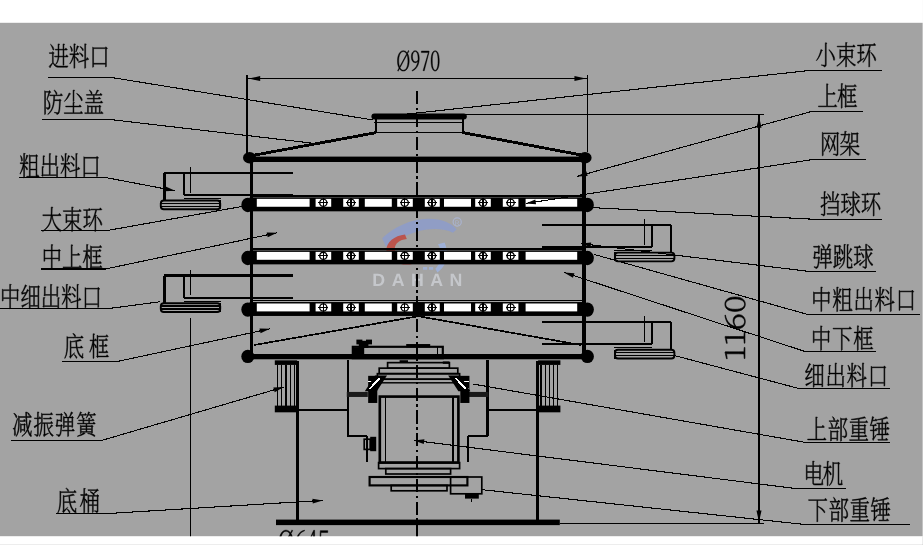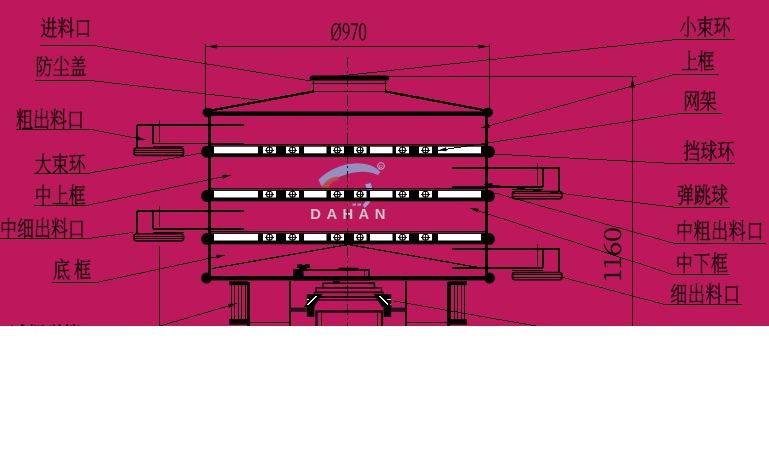--- a/index.html
+++ b/index.html
@@ -1,14 +1,14 @@
 <!DOCTYPE html>
 <html><head><meta charset="utf-8"><style>
 html,body{margin:0;padding:0;background:#fff;}
-#page{position:relative;width:769px;height:326px;background:#be185d;overflow:hidden;}
+#page{position:relative;width:769px;height:428px;background:#a3a3a3;overflow:hidden;margin-top:19px;}
 line{shape-rendering:crispEdges;}
 </style></head><body>
 <div id="page">
 <svg width="769" height="454" viewBox="0 0 769 454">
 <defs>
 <path id="g0" d="M128 361C128 545 216 704 379 704C454 704 513 670 555 616L179 142C145 202 128 279 128 361ZM577 584C612 523 630 445 630 361C630 177 543 18 379 18C302 18 242 53 200 110ZM379 739C205 739 60 593 60 361C60 251 92 161 144 97L69 3L97 -20L169 70C225 15 299 -15 379 -15C554 -15 699 129 699 361C699 474 666 565 613 629L687 723L659 747L587 656C531 710 458 739 379 739Z" transform="scale(1 -1)" stroke="#000" stroke-width="20"></path>
 <path id="g1" d="M105 -15C362 56 489 238 489 450C489 628 401 737 271 737C148 737 57 649 57 512C57 378 145 293 264 293C327 293 380 317 418 360C390 202 285 77 97 10ZM422 395C384 352 337 330 284 330C190 330 120 399 120 516C120 639 188 707 269 707C357 707 425 617 425 448C425 430 424 412 422 395Z" transform="scale(1 -1)" stroke="#000" stroke-width="20"></path>
 <path id="g2" d="M156 0H213L475 686V723H54V667H433L149 6Z" transform="scale(1 -1)" stroke="#000" stroke-width="20"></path>
 <path id="g3" d="M271 -14C386 -14 493 92 493 363C493 631 386 737 271 737C156 737 48 631 48 363C48 92 156 -14 271 -14ZM271 16C192 16 113 101 113 363C113 621 192 706 271 706C349 706 429 621 429 363C429 101 349 16 271 16Z" transform="scale(1 -1)" stroke="#000" stroke-width="20"></path>
 <path id="g4" d="M282 -14C399 -14 492 83 492 218C492 349 421 436 303 436C237 436 180 410 132 356C158 533 274 673 478 716L474 737C216 705 60 502 60 274C60 100 143 -14 282 -14ZM128 323C180 377 229 399 285 399C373 399 429 334 429 215C429 90 364 16 283 16C183 16 126 117 126 276Z" transform="scale(1 -1)" stroke="#000" stroke-width="20"></path>

